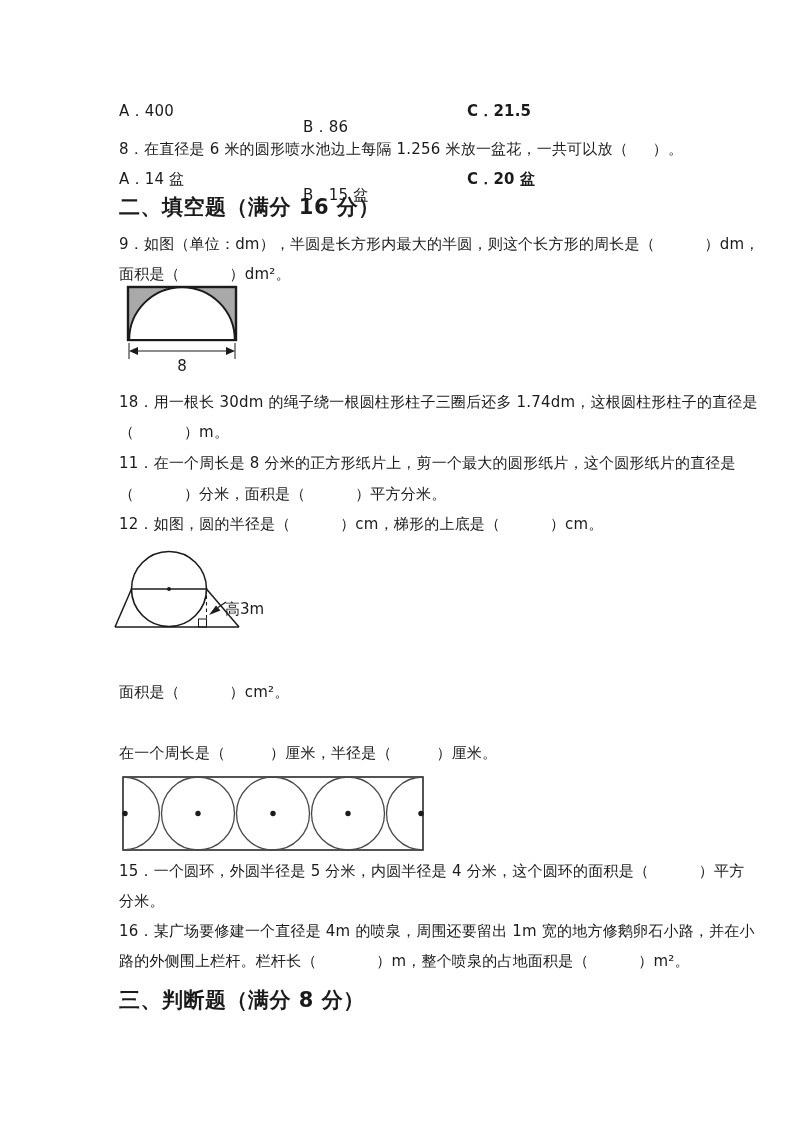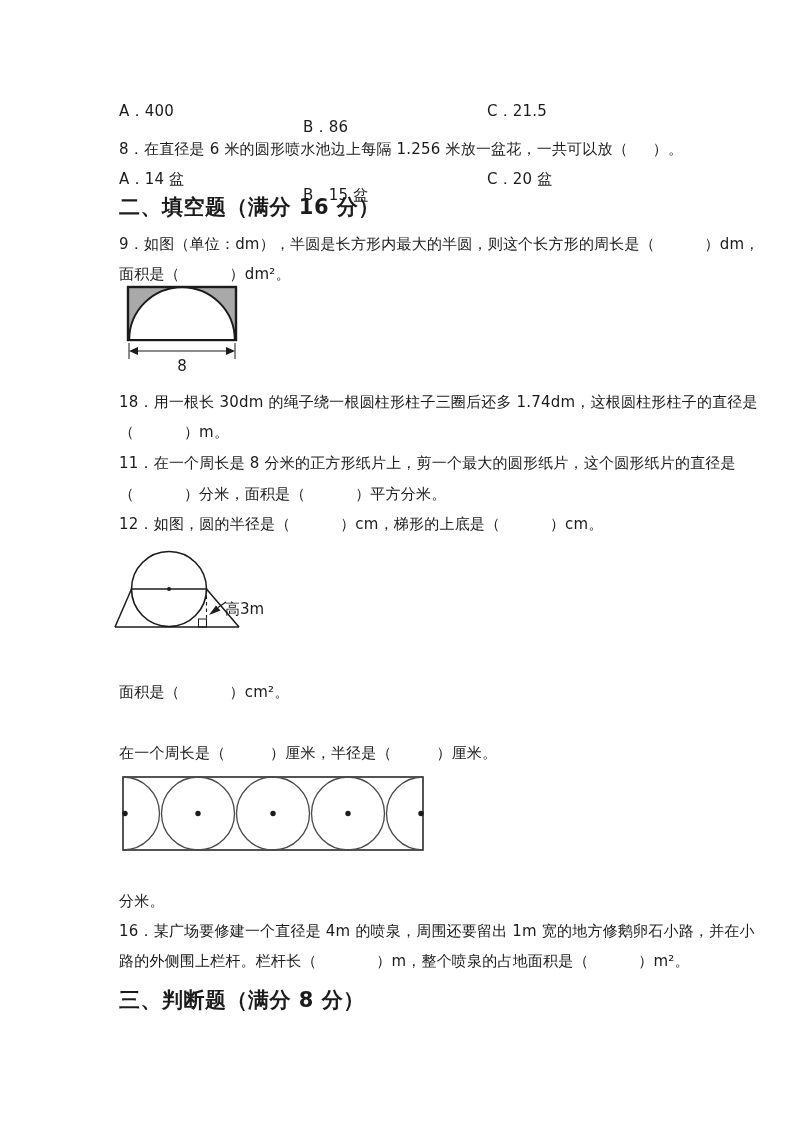--- a/index.html
+++ b/index.html
@@ -16,21 +16,21 @@
     left:119px;
     font-size:15px;
     line-height:20px;
     white-space:pre;
     letter-spacing:0.2px;
   }
   .opts{width:620px;height:20px;}
   .opt{position:absolute;top:0;white-space:pre;}
   .opt-a{left:0;}
   .opt-b{left:184px;margin-top:16px;}
-  .opt-c{left:368px;}
+  .opt-c{left:348px;font-weight:bold;}
   .heading{font-weight:bold;font-size:21px;letter-spacing:0.5px;}
   svg.fig{position:absolute;display:block;}
   svg text{font-family:"DejaVu Sans","Liberation Sans",sans-serif;fill:#1b1b1b;}
 </style>
 </head>
 <body>
 
 <div class="page">
 
   <div class="line opts" style="top:101px">
@@ -95,20 +95,21 @@
     <circle cx="228" cy="39.5" r="36.5" fill="none" stroke="#4a4a4a" stroke-width="1.3"></circle>
     <path d="M 3 3 A 36.5 36.5 0 0 1 3 76" fill="none" stroke="#4a4a4a" stroke-width="1.3"></path>
     <path d="M 303 3 A 36.5 36.5 0 0 0 303 76" fill="none" stroke="#4a4a4a" stroke-width="1.3"></path>
     <circle cx="5" cy="39.5" r="2.7" fill="#1b1b1b"></circle>
     <circle cx="78" cy="39.5" r="2.7" fill="#1b1b1b"></circle>
     <circle cx="153" cy="39.5" r="2.7" fill="#1b1b1b"></circle>
     <circle cx="228" cy="39.5" r="2.7" fill="#1b1b1b"></circle>
     <circle cx="301" cy="39.5" r="2.7" fill="#1b1b1b"></circle>
   </svg>
 
+  <div class="line" style="top:861px">15．一个圆环，外圆半径是 5 分米，内圆半径是 4 分米，这个圆环的面积是（          ）平方</div>
   <div class="line" style="top:891px">分米。</div>
 
   <div class="line" style="top:921px">16．某广场要修建一个直径是 4m 的喷泉，周围还要留出 1m 宽的地方修鹅卵石小路，并在小</div>
   <div class="line" style="top:951px">路的外侧围上栏杆。栏杆长（            ）m，整个喷泉的占地面积是（          ）m²。</div>
 
   <div class="line heading" style="top:990px">三、判断题（满分 8 分）</div>
 
 </div>
 
 </body></html>

